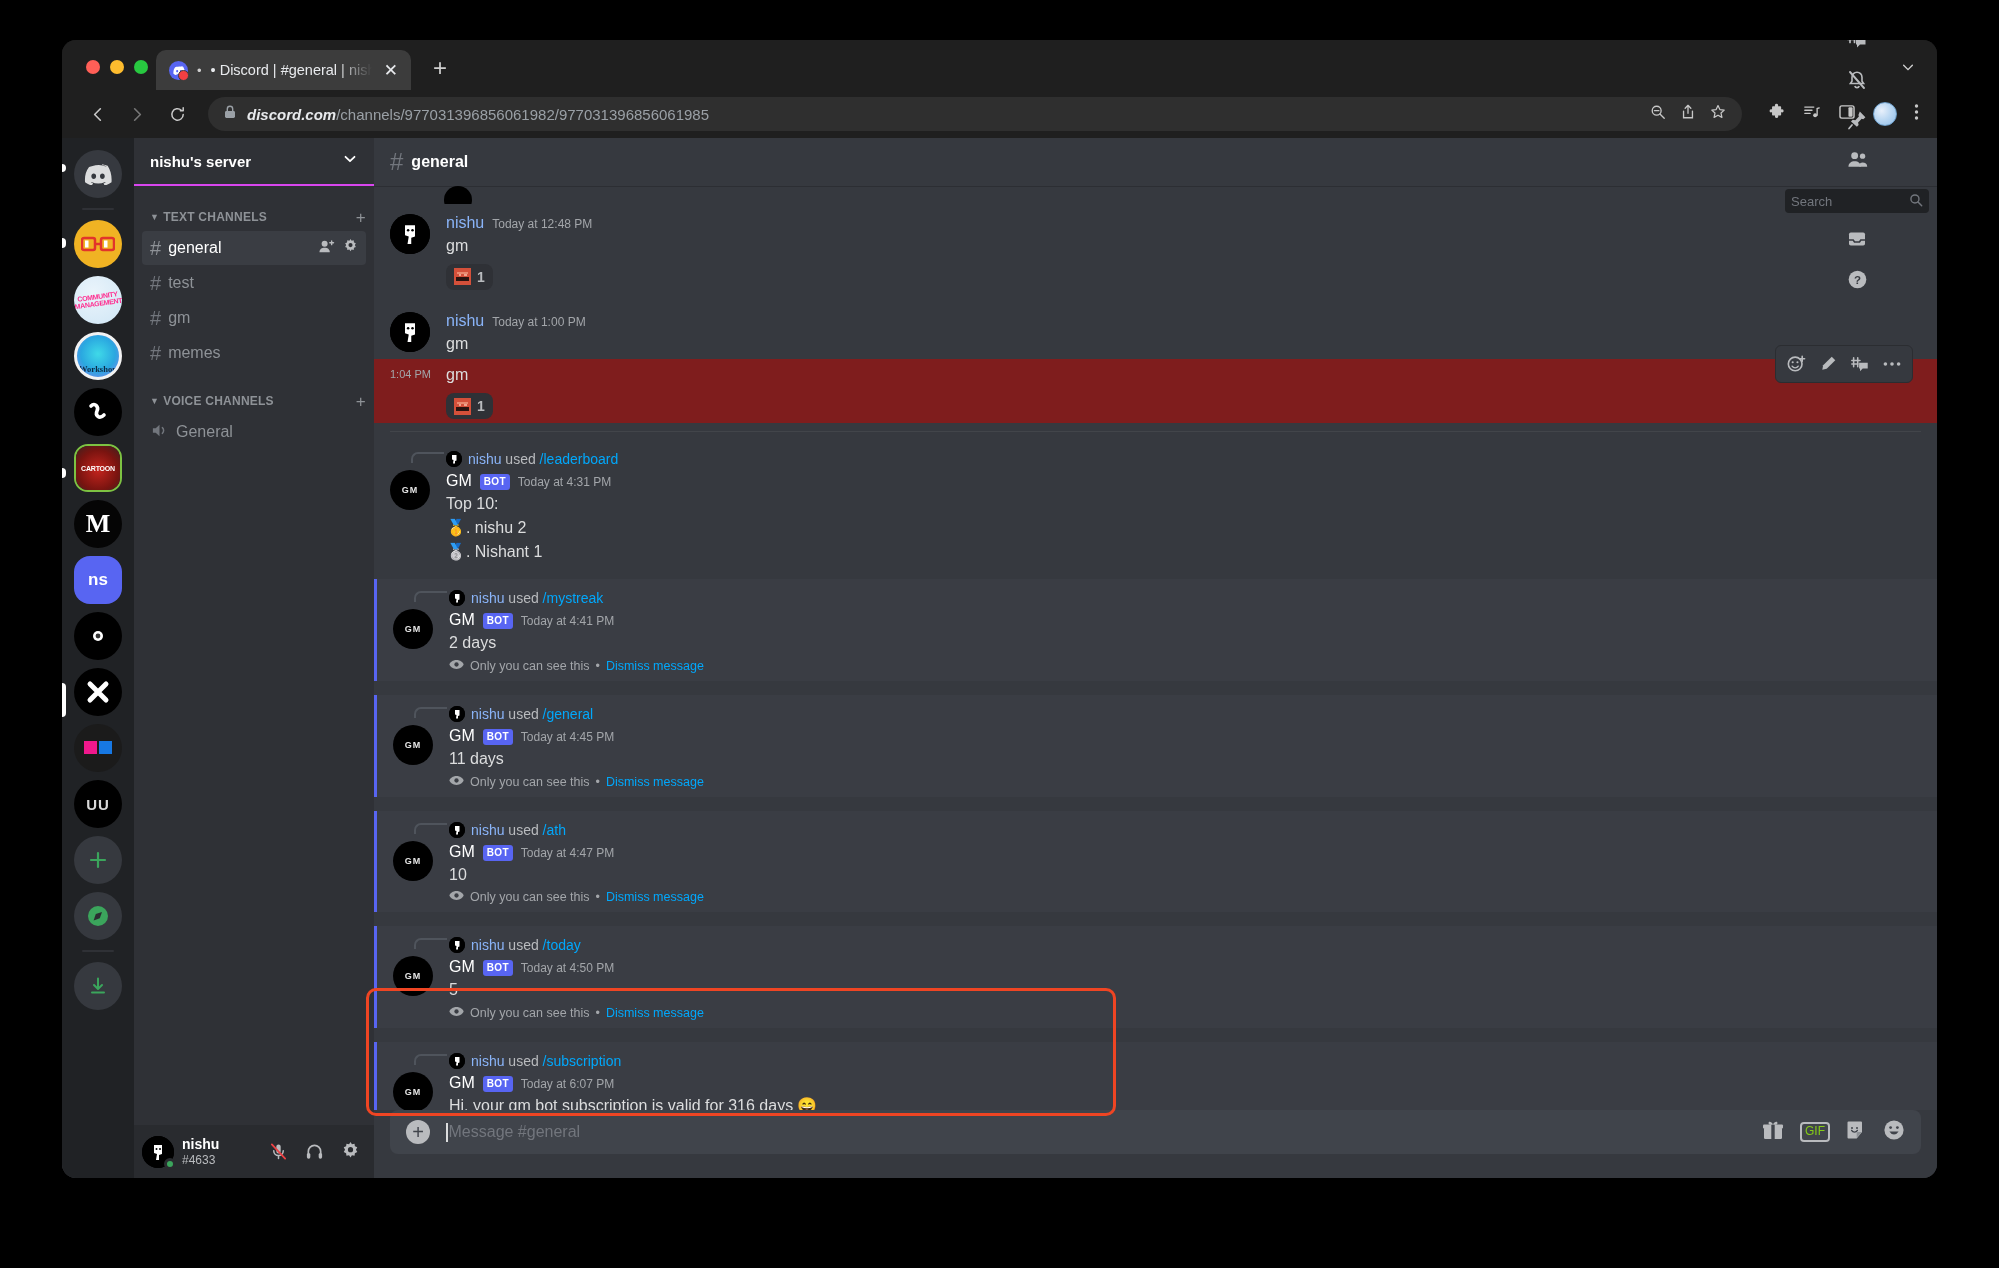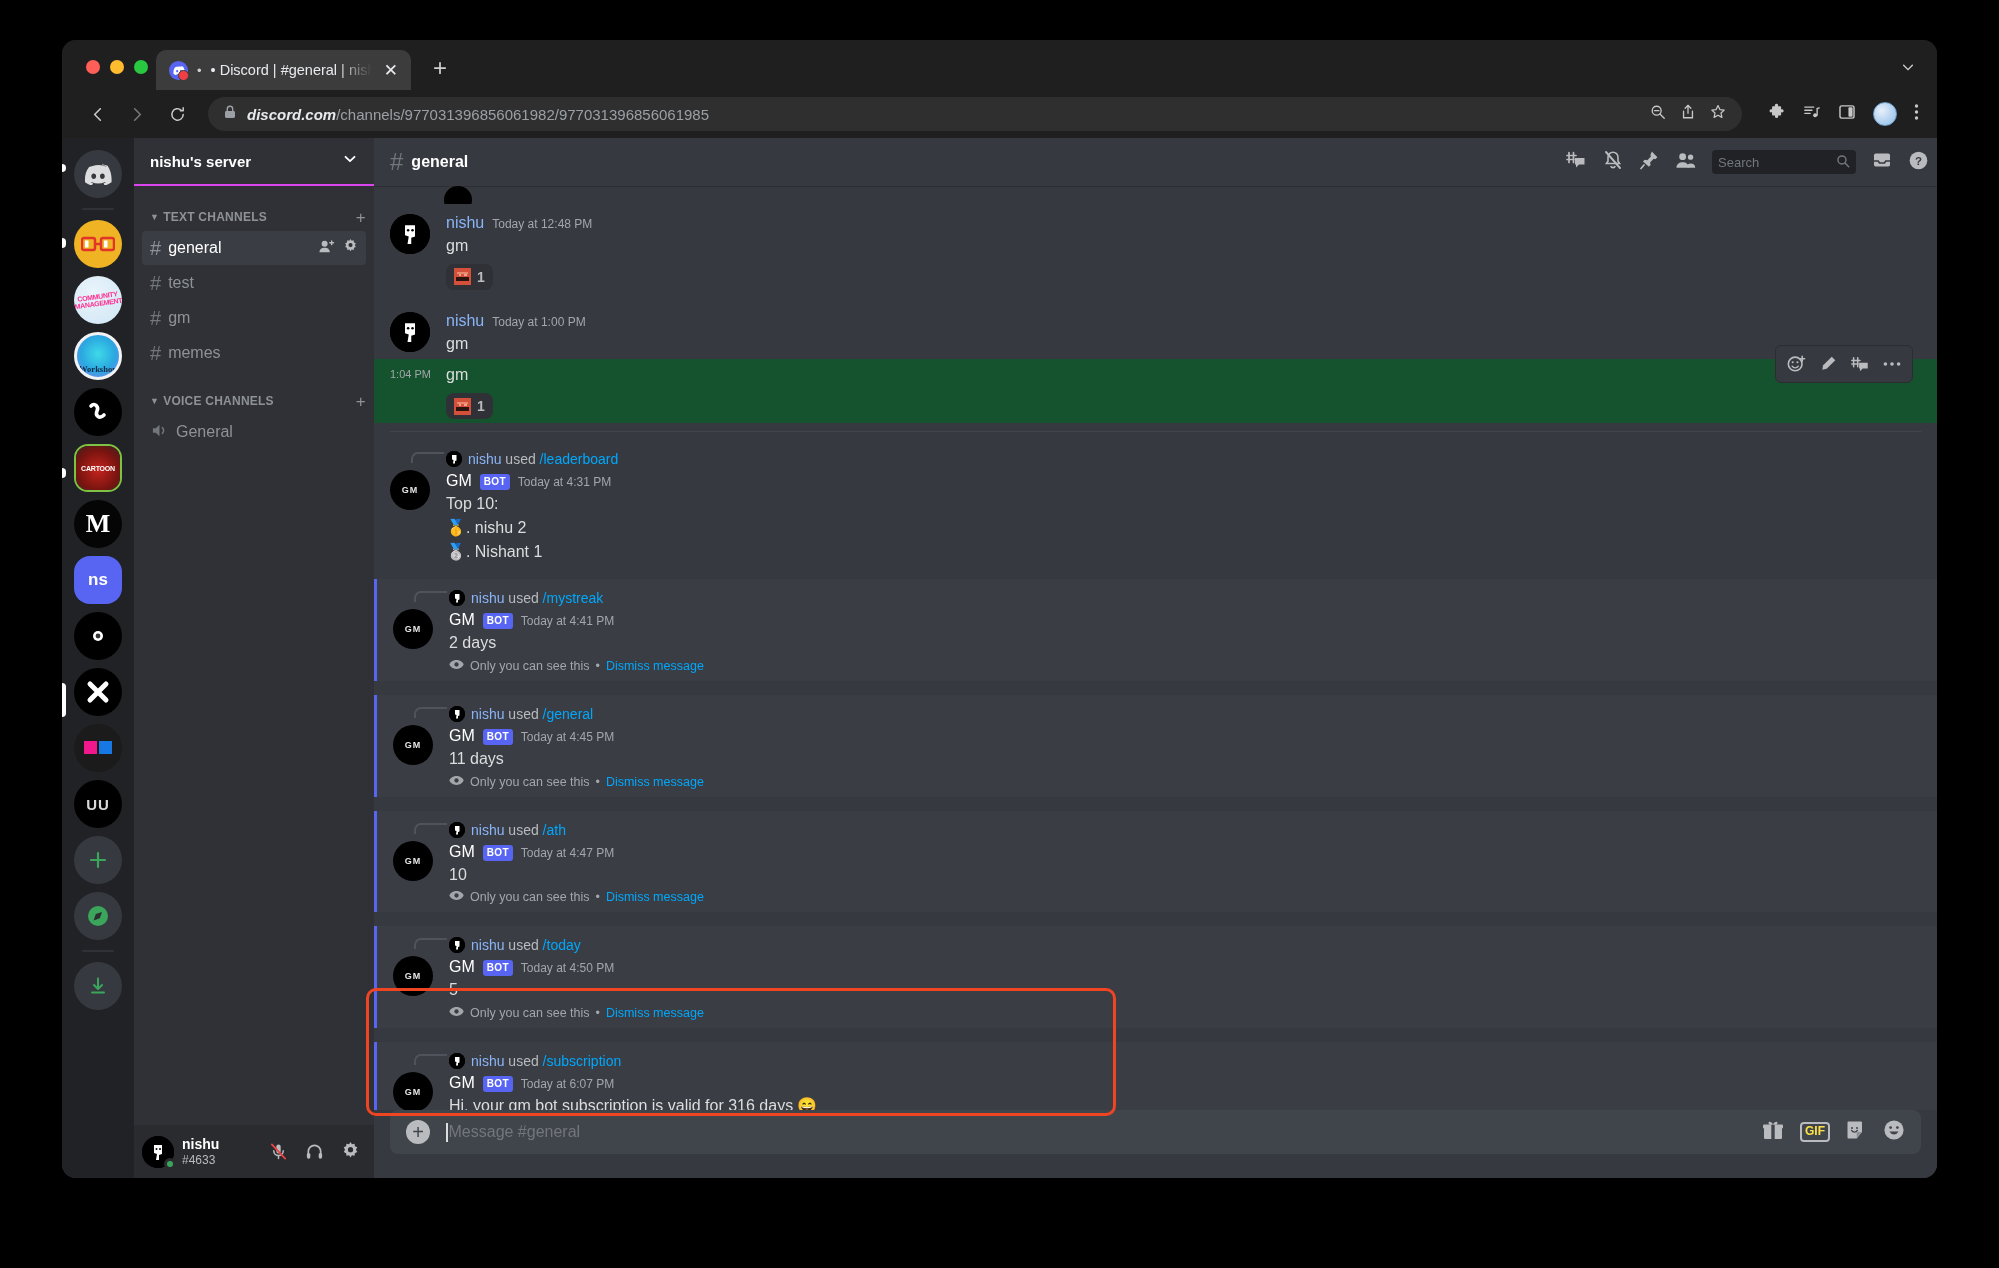--- a/index.html
+++ b/index.html
@@ -146,21 +146,21 @@
   .up-btn { width:32px;height:32px;display:flex;align-items:center;justify-content:center;border-radius:4px;}
 
   
   .main { flex:1; display:flex; flex-direction:column; background:#36393f; min-width:0; position:relative;}
   .chan-header {
     height: 48px; display:flex; align-items:center; padding: 0 8px 0 16px;
     box-shadow: 0 1px 0 rgba(4,4,5,.2); flex:0 0 auto; gap: 8px;
   }
   .chan-header .hash { font-size:24px; color:#72767d; }
   .chan-title { color:#fff; font-size:16px; font-weight:700; }
-  .ch-icons { margin-left:auto; display:flex; align-items:center; gap:16px; color:#b9bbbe;}
+  .ch-icons { margin-left:auto; display:flex; align-items:center; gap:16px; color:#b9bbbe;flex-direction:column;}
   .searchbox {
     width:144px;height:24px;background:#202225;border-radius:4px;
     display:flex;align-items:center;padding:0 6px; gap:4px;
   }
   .searchbox span { color:#72767d; font-size:13px; }
 
   .messages { flex:1; overflow:hidden; position:relative; padding-bottom: 4px;}
   .msg { display:flex; padding: 2px 48px 2px 16px; position:relative; }
   .msg.grouped { padding-top:0; }
   .msg .gutter { width: 56px; flex:0 0 auto; display:flex; justify-content:flex-start; padding-top:2px;}
@@ -215,22 +215,22 @@
     display:flex; align-items:center; padding: 0 16px; gap: 16px;
   }
   .comp-plus {
     width:24px;height:24px;border-radius:50%;background:#b9bbbe;color:#40444b;
     display:flex;align-items:center;justify-content:center;font-size:20px;line-height:1;
     font-weight:400; flex:0 0 auto;
   }
   .comp-input { flex:1; color:#72767d; font-size:16px; display:flex; align-items:center; position:relative;}
   .caret-bar { display:inline-block; width:1.5px; height:19px; background:#dcddde; margin-right:1px;}
   .comp-icons { display:flex; align-items:center; gap:16px; color:#b9bbbe; }
-  .gif-badge { border:2px solid #b9bbbe; border-radius:4px; font-size:12px; font-weight:700;
-               color:#fde047; padding: 1px 3px; line-height:1.1;}
+  .gif-badge { border:2px solid #b9bbbe; border-radius:4px; font-size:12px; font-weight:400;
+               color:#84cc16; padding: 1px 3px; line-height:1.1;}
 
   
   .annotation {
     position:absolute; border:3px solid #ef4523; border-radius:10px;
     pointer-events:none; z-index: 40;
   }
   .divider-line { height:1px; background:#42454a; margin: 8px 16px 0 16px;}
 </style>
 </head>
 <body>
@@ -642,21 +642,21 @@
           </div>
           <div class="body">
             <div class="msg-head">
               <span class="author">nishu</span>
               <span class="ts">Today at 1:00 PM</span>
             </div>
             <div class="msg-text">gm</div>
           </div>
         </div>
 
-        <div class="msg grouped" style="background:#14532d;padding-top:4px;padding-bottom:4px;margin-top:2px;">
+        <div class="msg grouped" style="background:#7f1d1d;padding-top:4px;padding-bottom:4px;margin-top:2px;">
           <div class="hover-toolbar">
             <span class="ht-btn">
               <svg width="19" height="19" viewBox="0 0 20 20">
                     <circle cx="8.6" cy="9.4" r="7.2" stroke="#b9bbbe" stroke-width="1.7" fill="none"></circle>
                     <circle cx="6" cy="7.6" r="1.1" fill="#b9bbbe"></circle>
                     <circle cx="11" cy="7.6" r="1.1" fill="#b9bbbe"></circle>
                     <path d="M5.4 11.8a3.8 3.8 0 006.4 0" stroke="#b9bbbe" stroke-width="1.5" fill="none" stroke-linecap="round"></path>
                     <path d="M16 1.5v5M13.5 4h5" stroke="#b9bbbe" stroke-width="1.7" stroke-linecap="round"></path>
                   </svg>
             </span>

